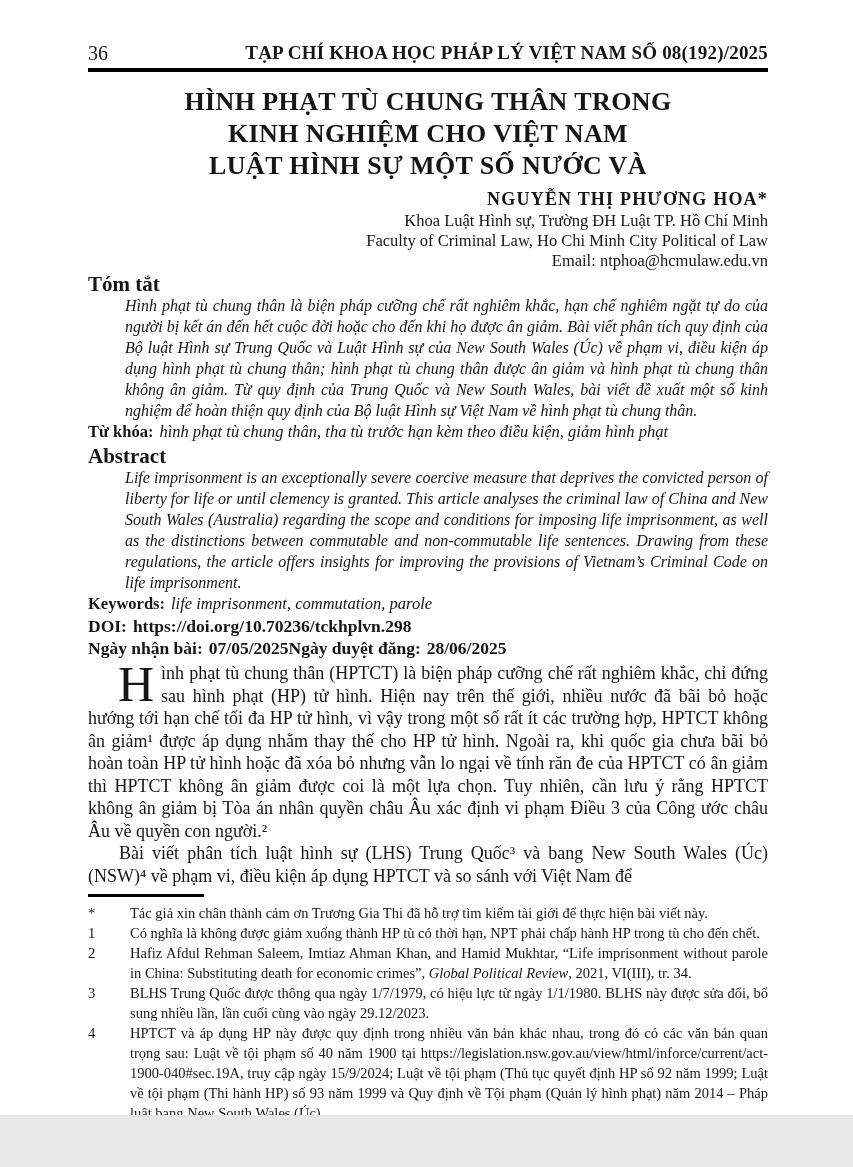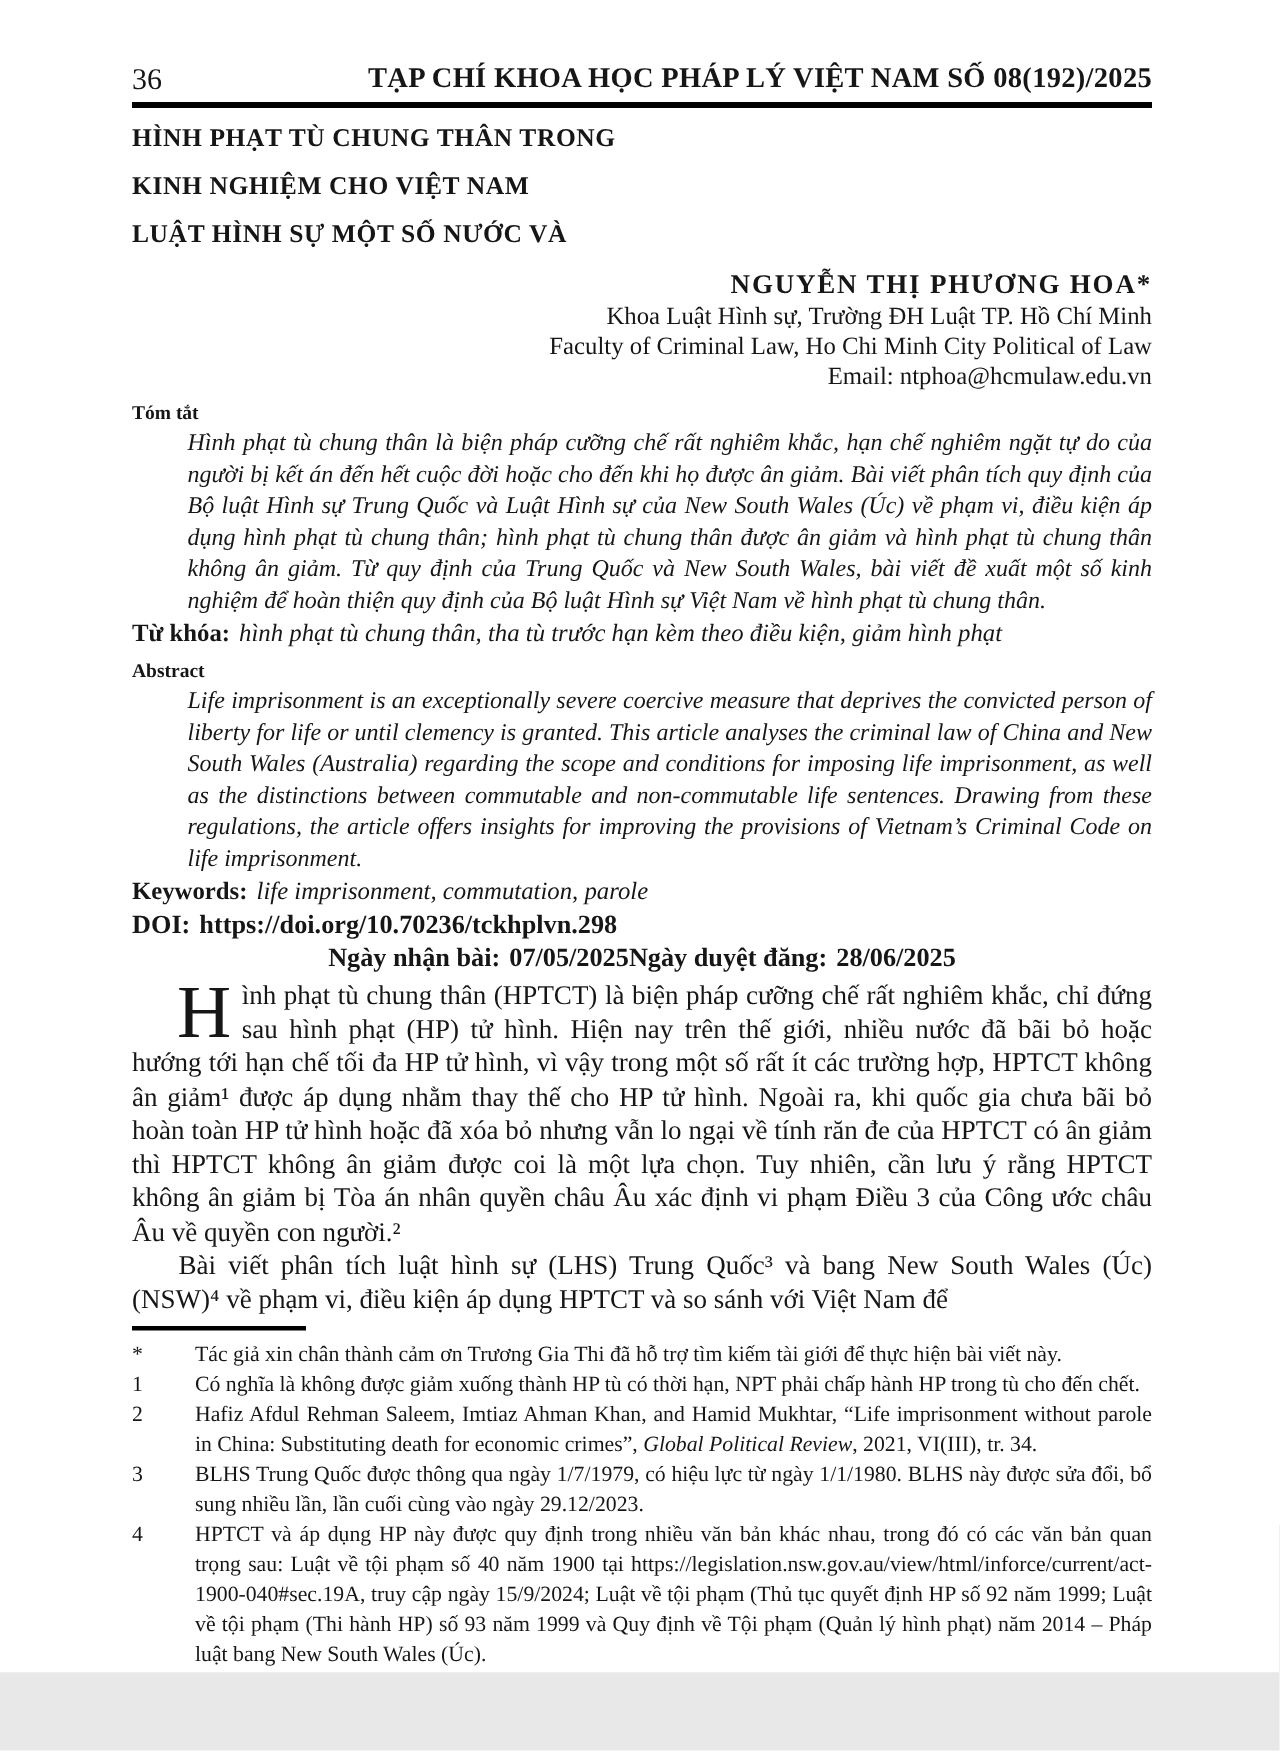--- a/index.html
+++ b/index.html
@@ -22,48 +22,48 @@
     align-items: flex-end;
     font-size: 19px;
     line-height: 22px;
   }
   .page-number { font-size: 20px; }
   .journal-title { font-weight: bold; letter-spacing: 0.2px; }
   .header-rule { height: 4px; background: #000; margin-top: 4px; }
 
   
   .article-title {
-    margin-top: 4px;
-    text-align: left;
-    font-size: 17px;
+    margin-top: 14px;
+    text-align: center;
+    font-size: 26px;
     line-height: 32px;
     font-weight: bold;
     letter-spacing: 0.4px;
   }
   .author-block { margin-top: 6px; text-align: right; }
   .author-name { font-size: 18px; font-weight: bold; letter-spacing: 1.2px; line-height: 23px; }
   .affil { font-size: 16.5px; line-height: 20px; }
 
   
-  .section-heading { font-weight: bold; font-size: 13px; line-height: 21px; margin-top: 3px; }
+  .section-heading { font-weight: bold; font-size: 21px; line-height: 21px; margin-top: 3px; }
   .abstract-text {
     margin: 0 0 0 37px;
     font-style: italic;
     font-size: 16px;
     line-height: 21px;
     text-align: justify;
   }
   .kw-line { font-size: 16.5px; line-height: 22px; }
   .kw-label { font-weight: bold; font-style: normal; margin-right: 6px; }
   .kw-value { font-style: italic; }
   .doi-line { font-weight: bold; font-size: 17.5px; line-height: 22px; }
   .doi-line .sep { margin-right: 6px; }
   .dates-row {
     display: flex;
-    justify-content: center;
+    justify-content: flex-start;
     font-weight: bold;
     font-size: 17.5px;
     line-height: 22px;
   }
   .date-label { margin-right: 6px; }
 
   
   .body-copy { margin-top: 3px; font-size: 18px; line-height: 22.5px; text-align: justify; }
   .body-copy p { margin: 0; }
   .dropcap {

